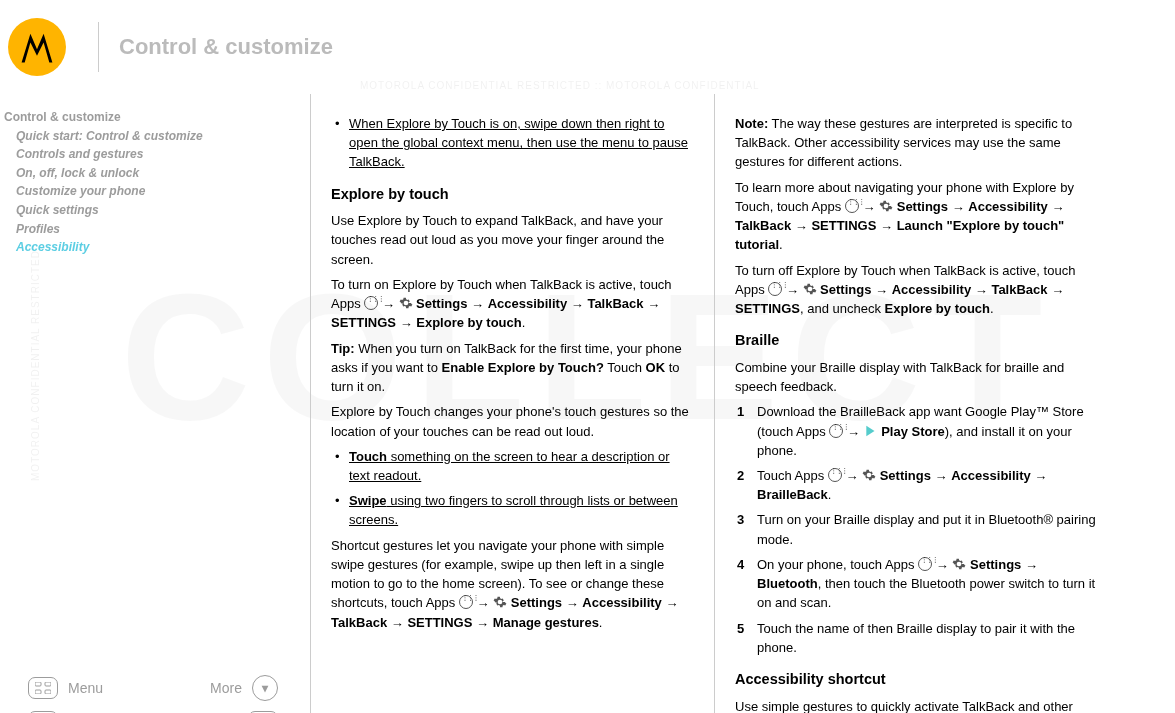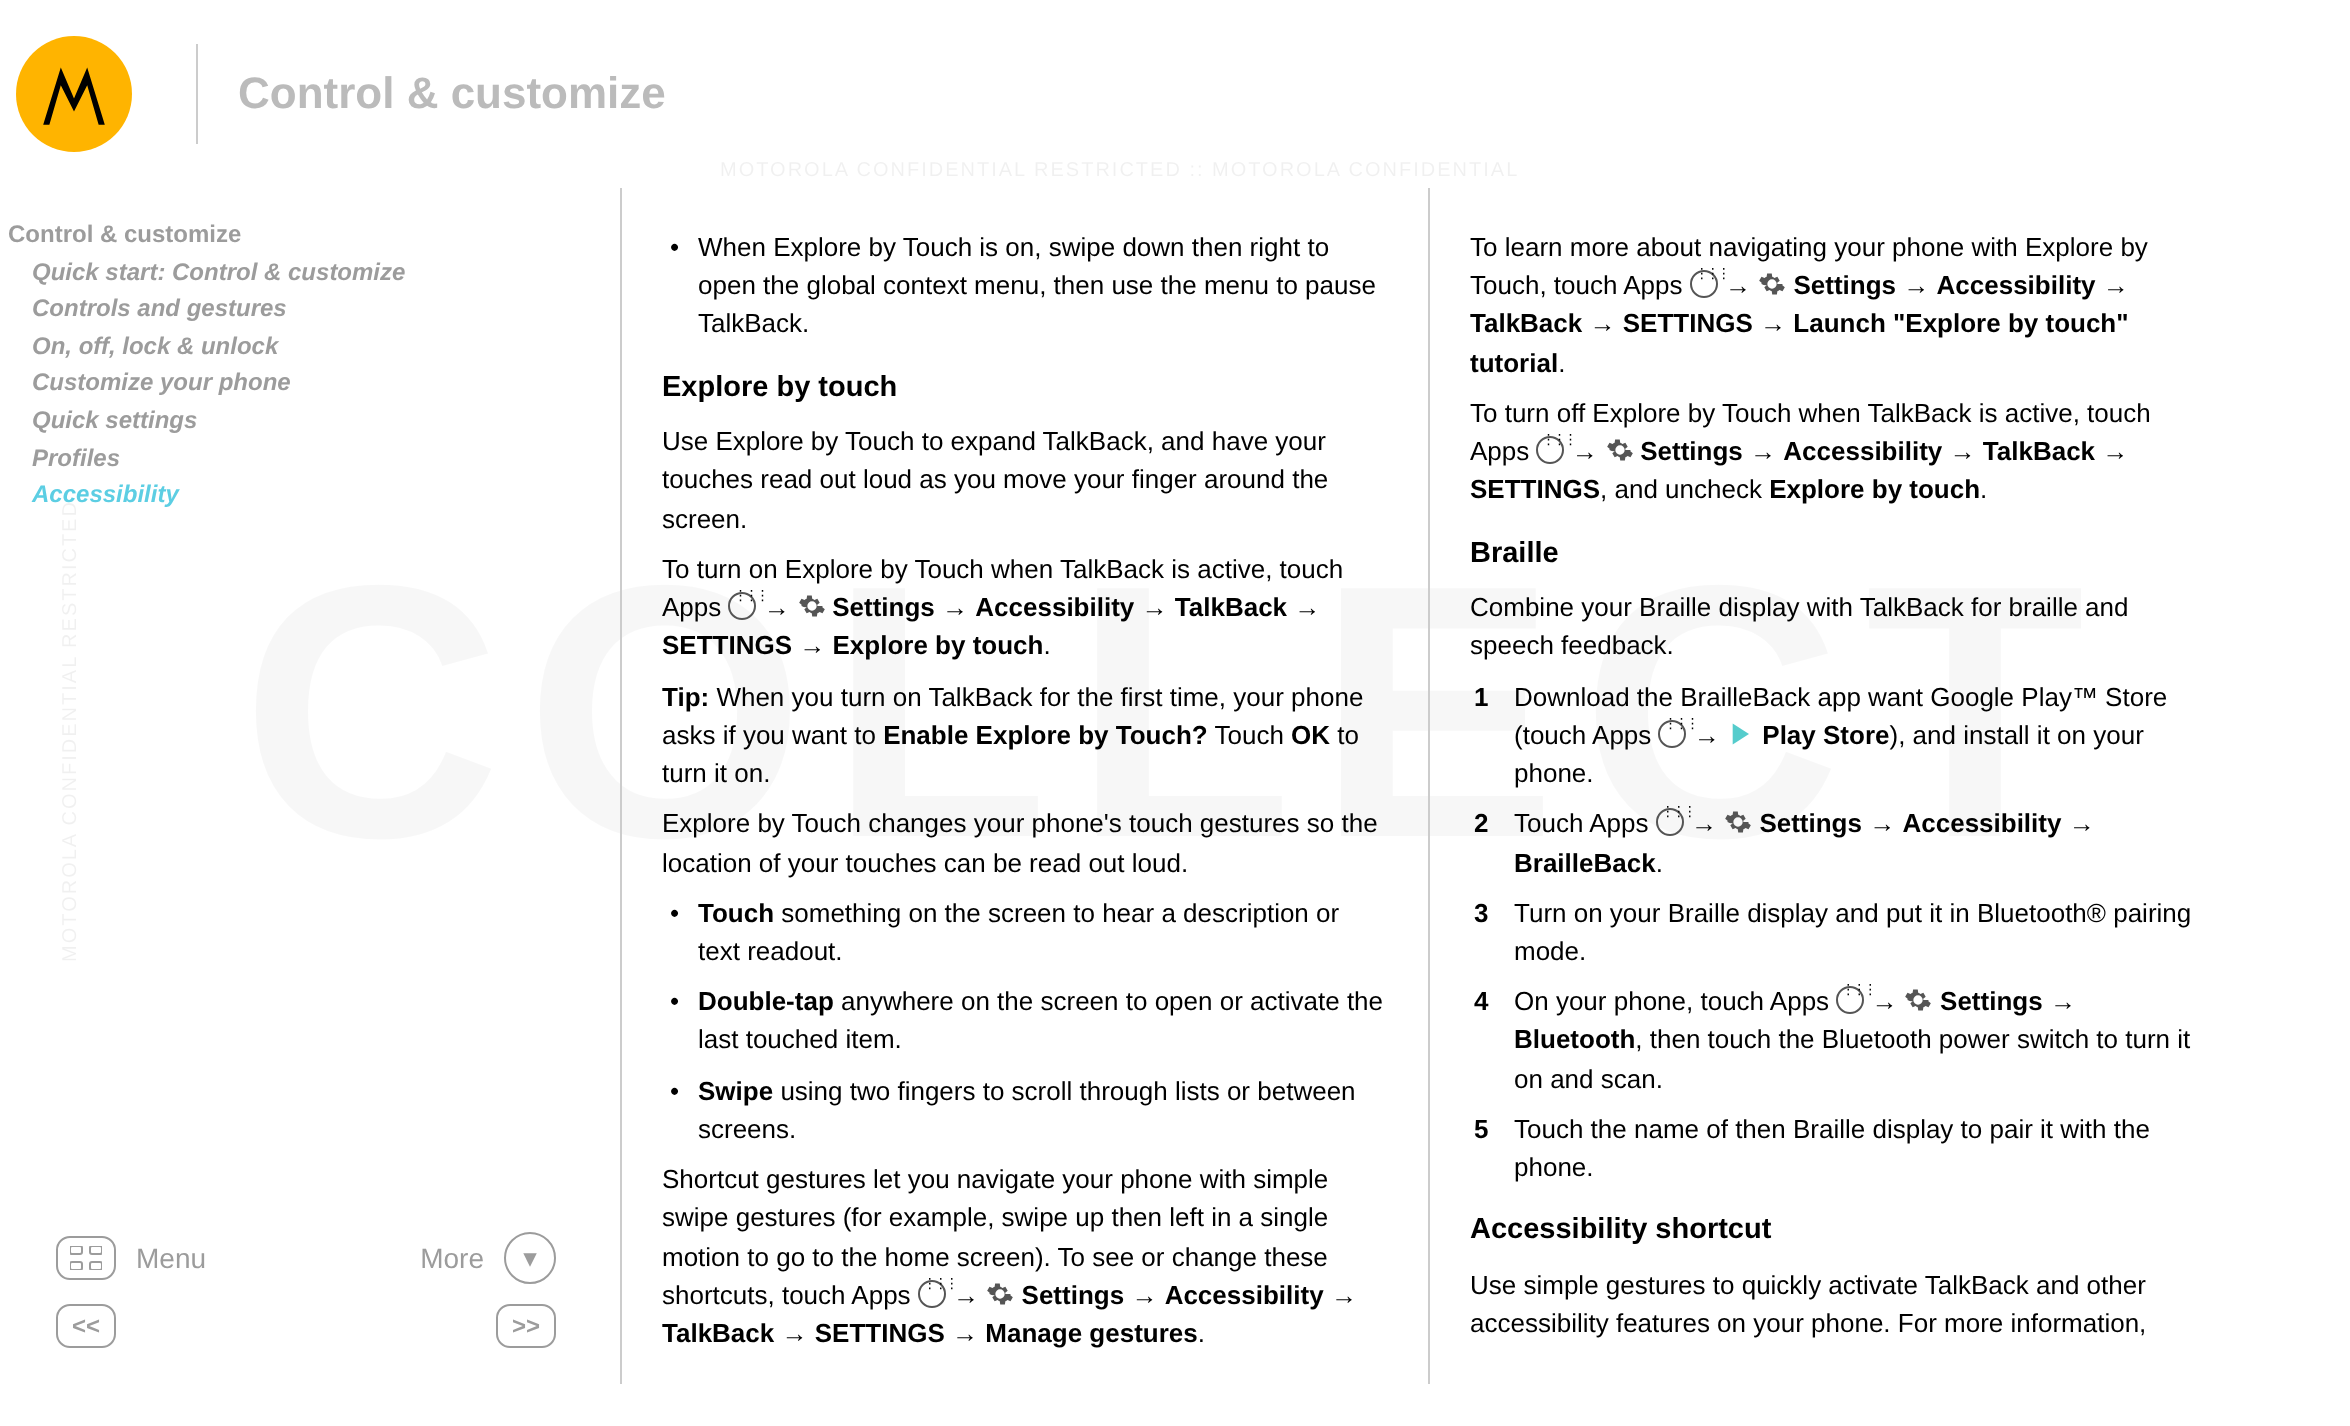--- a/index.html
+++ b/index.html
@@ -121,21 +121,21 @@
     font-size: 13px;
     line-height: 1.48;
     color: #000;
   }
   .col h4 {
     font-size: 14.5px;
     font-weight: 700;
     margin: 12px 0 6px;
   }
   .col p { margin: 6px 0; }
-  .col ul { list-style: none; padding-left: 0; margin: 6px 0; }
+  .col ul { list-style: none; padding-left: 0; margin: 6px 0; text-decoration: underline; }
   .col ul li { position: relative; padding-left: 18px; margin: 6px 0; }
   .col ul li::before { content: "•"; position: absolute; left: 4px; }
   .col ol { list-style: none; padding-left: 0; counter-reset: step; }
   .col ol li { position: relative; padding-left: 22px; margin: 6px 0; counter-increment: step; }
   .col ol li::before { content: counter(step); position: absolute; left: 2px; font-weight: 700; }
   .inline-icon {
     display: inline-block;
     width: 14px; height: 14px;
     border: 1px solid #555;
     border-radius: 50%;
@@ -239,32 +239,32 @@
       </p>
 
       <p>
         <b class="strong">Tip:</b><span> When you turn on TalkBack for the first time, your phone asks if you want to </span><b class="strong">Enable Explore by Touch?</b><span> Touch </span><b class="strong">OK</b><span> to turn it on.</span>
       </p>
 
       <p>Explore by Touch changes your phone's touch gestures so the location of your touches can be read out loud.</p>
 
       <ul>
         <li><b class="strong">Touch</b><span> something on the screen to hear a description or text readout.</span></li>
-        <li><b class="strong">Double-tap</b><span> anywhere on the screen to open or activate the last touched item.</span></li>
         <li><b class="strong">Swipe</b><span> using two fingers to scroll through lists or between screens.</span></li>
       </ul>
 
       <p>
         <span>Shortcut gestures let you navigate your phone with simple swipe gestures (for example, swipe up then left in a single motion to go to the home screen). To see or change these shortcuts, touch Apps </span><span class="inline-icon apps"></span> <span class="arrow">→</span> <span class="inline-icon gear"><svg viewBox="0 0 24 24">
               <path fill="#555" d="M12 8a4 4 0 1 0 0 8 4 4 0 0 0 0-8zm9 4a7 7 0 0 1-.1 1.1l2.1 1.6-2 3.5-2.5-1a7 7 0 0 1-1.9 1.1l-.4 2.7h-4l-.4-2.7a7 7 0 0 1-1.9-1.1l-2.5 1-2-3.5 2.1-1.6A7 7 0 0 1 3 12a7 7 0 0 1 .1-1.1L1 9.3l2-3.5 2.5 1a7 7 0 0 1 1.9-1.1L7.8 3h4l.4 2.7a7 7 0 0 1 1.9 1.1l2.5-1 2 3.5-2.1 1.6c.1.4.1.7.1 1.1z"></path>
             </svg></span><b class="strong"> Settings</b> <span class="arrow">→</span> <b class="strong">Accessibility</b> <span class="arrow">→</span> <b class="strong">TalkBack</b> <span class="arrow">→</span> <b class="strong">SETTINGS</b> <span class="arrow">→</span> <b class="strong">Manage gestures</b>.
       </p>
     </div>
 
     <div class="col">
+      <p><b class="strong">Note:</b><span> The way these gestures are interpreted is specific to TalkBack. Other accessibility services may use the same gestures for different actions.</span></p>
 
       <p>
         <span>To learn more about navigating your phone with Explore by Touch, touch Apps </span><span class="inline-icon apps"></span> <span class="arrow">→</span> <span class="inline-icon gear"><svg viewBox="0 0 24 24">
               <path fill="#555" d="M12 8a4 4 0 1 0 0 8 4 4 0 0 0 0-8zm9 4a7 7 0 0 1-.1 1.1l2.1 1.6-2 3.5-2.5-1a7 7 0 0 1-1.9 1.1l-.4 2.7h-4l-.4-2.7a7 7 0 0 1-1.9-1.1l-2.5 1-2-3.5 2.1-1.6A7 7 0 0 1 3 12a7 7 0 0 1 .1-1.1L1 9.3l2-3.5 2.5 1a7 7 0 0 1 1.9-1.1L7.8 3h4l.4 2.7a7 7 0 0 1 1.9 1.1l2.5-1 2 3.5-2.1 1.6c.1.4.1.7.1 1.1z"></path>
             </svg></span><b class="strong"> Settings</b> <span class="arrow">→</span> <b class="strong">Accessibility</b> <span class="arrow">→</span> <b class="strong">TalkBack</b> <span class="arrow">→</span> <b class="strong">SETTINGS</b> <span class="arrow">→</span> <b class="strong">Launch "Explore by touch" tutorial</b>.
       </p>
 
       <p>
         <span>To turn off Explore by Touch when TalkBack is active, touch Apps </span><span class="inline-icon apps"></span> <span class="arrow">→</span> <span class="inline-icon gear"><svg viewBox="0 0 24 24">
               <path fill="#555" d="M12 8a4 4 0 1 0 0 8 4 4 0 0 0 0-8zm9 4a7 7 0 0 1-.1 1.1l2.1 1.6-2 3.5-2.5-1a7 7 0 0 1-1.9 1.1l-.4 2.7h-4l-.4-2.7a7 7 0 0 1-1.9-1.1l-2.5 1-2-3.5 2.1-1.6A7 7 0 0 1 3 12a7 7 0 0 1 .1-1.1L1 9.3l2-3.5 2.5 1a7 7 0 0 1 1.9-1.1L7.8 3h4l.4 2.7a7 7 0 0 1 1.9 1.1l2.5-1 2 3.5-2.1 1.6c.1.4.1.7.1 1.1z"></path>

